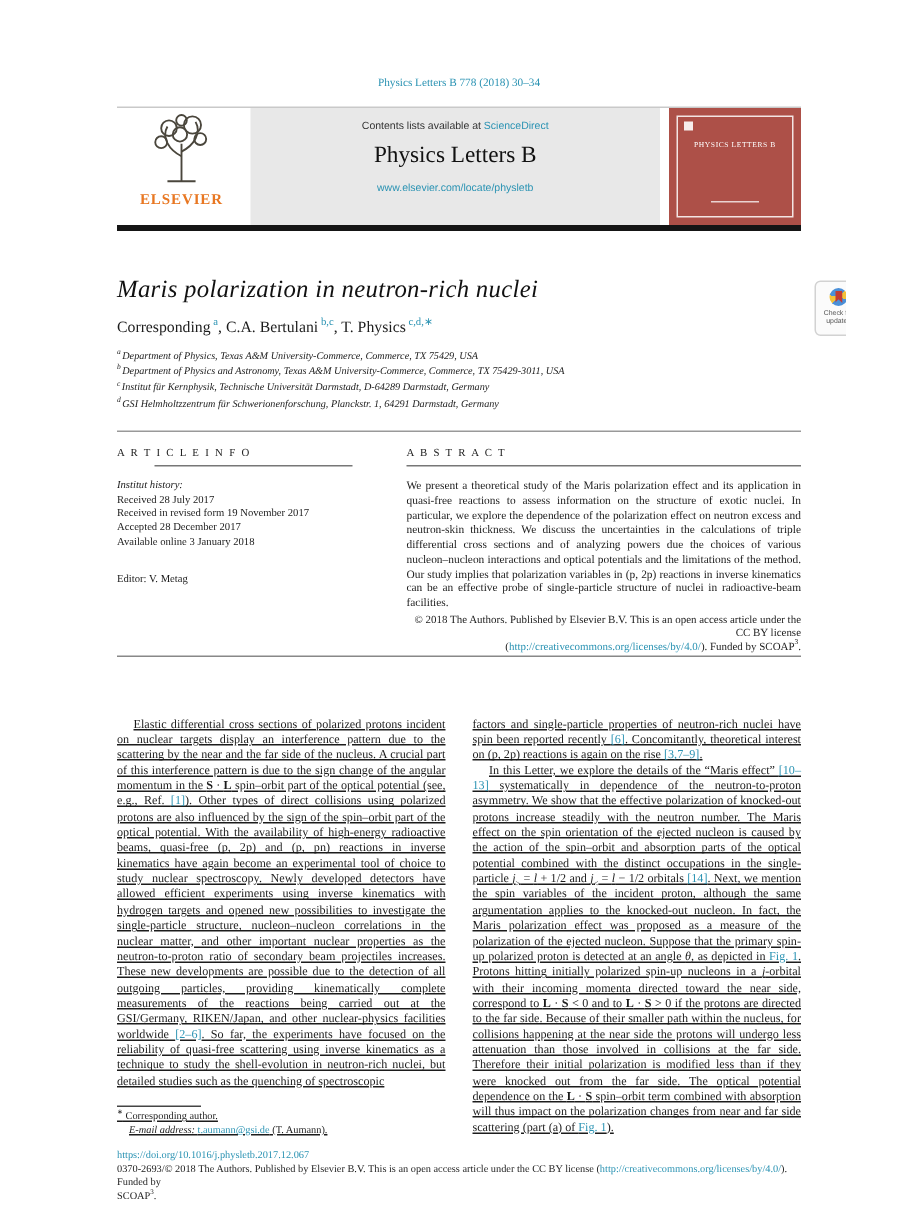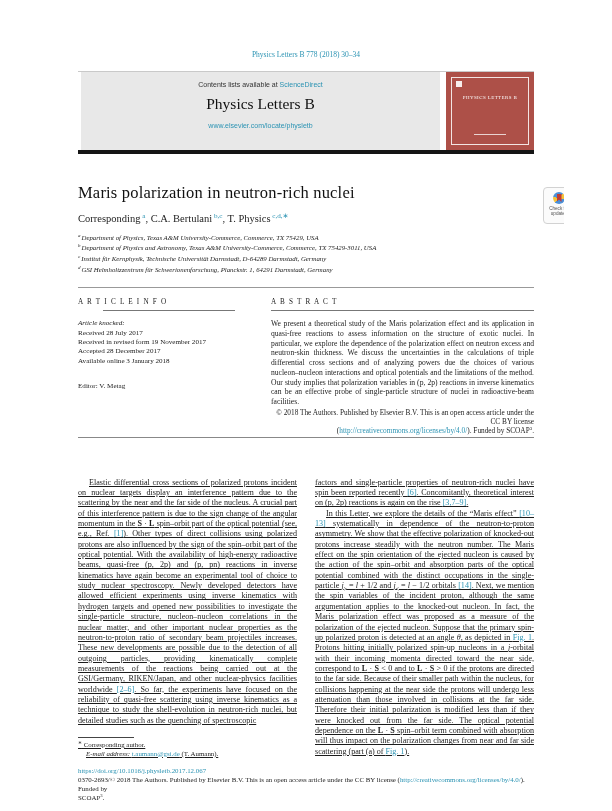--- a/index.html
+++ b/index.html
@@ -17,21 +17,21 @@
   .sciencedirect{color:#2b93b3;}
   .jtitle{font-size:15.5px;color:#111;margin-top:7px;}
   .jurl{font-family:"Liberation Sans",sans-serif;font-size:7px;color:#2b93b3;margin-top:9px;}
   .cover{width:88px;margin-left:6px;background:#ad5048;position:relative;}
   .cover-frame{position:absolute;top:5px;left:5px;right:5px;bottom:5px;border:1px solid rgba(255,255,255,.85);}
   .cover-mark{position:absolute;top:9px;left:10px;width:6px;height:6px;background:rgba(255,255,255,.9);}
   .cover-title{position:absolute;top:23px;left:0;right:0;text-align:center;color:#fff;font-size:5px;letter-spacing:.4px;}
   .cover-line{position:absolute;bottom:15px;left:28px;right:28px;border-top:1px solid rgba(255,255,255,.75);}
   .black-bar{height:3.5px;background:#151515;}
   
-  .title{font-size:16.5px;margin-top:29px;letter-spacing:.2px;color:#111;}
+  .title{font-size:16.5px;margin-top:29px;letter-spacing:.2px;color:#111;font-style:italic;}
   .badge{position:absolute;left:495px;top:187px;width:32px;height:37px;border:1px solid #d2d2d2;
          border-radius:4px;background:#fbfbfb;text-align:center;padding-top:4px;box-sizing:border-box;}
   .badge-ico{width:12px;height:12px;margin:0 auto;border-radius:50%;position:relative;
              background:conic-gradient(#4a90d9 0 12%,#f3c13a 12% 30%,#4a90d9 30% 62%,#f3c13a 62% 78%,#4a90d9 78% 100%);}
   .badge-ico::after{content:"";position:absolute;left:3.5px;top:2px;width:5px;height:8px;background:#c23b33;
              clip-path:polygon(0 0,100% 0,100% 100%,50% 68%,0 100%);}
   .badge-label{font-family:"Liberation Sans",sans-serif;font-size:4.6px;color:#555;line-height:5.4px;margin-top:2px;}
   .authors{font-size:10.5px;margin-top:10px;}
   .affils{margin-top:8px;font-size:6.8px;font-style:italic;line-height:8.7px;color:#222;}
   .affils .sup{font-size:5px;vertical-align:super;margin-right:1px;}
@@ -67,20 +67,37 @@
   .doi a,.doi{color:#2b93b3;}
 </style>
 </head>
 <body>
 
 <div class="page">
 
   <div class="citation">Physics Letters B 778 (2018) 30–34</div>
 
   <div class="header">
+    <div class="logo-box">
+      <svg viewBox="0 0 44 48" width="46" height="50">
+        <g fill="none" stroke="#4a463c" stroke-width="1.2">
+          <path d="M22 44 V20"></path>
+          <path d="M22 28 C14 24 9 16 13 9"></path>
+          <path d="M22 25 C30 21 35 13 31 6"></path>
+          <circle cx="14" cy="10" r="5"></circle>
+          <circle cx="29" cy="8" r="5.5"></circle>
+          <circle cx="21" cy="14" r="4.6"></circle>
+          <circle cx="9" cy="19" r="3.8"></circle>
+          <circle cx="34" cy="17" r="3.8"></circle>
+          <circle cx="22" cy="5" r="3.4"></circle>
+          <path d="M13 44 H31"></path>
+        </g>
+      </svg>
+      <div class="logo-word">ELSEVIER</div>
+    </div>
     <div class="banner">
       <div class="contents"><span>Contents lists available at </span><span class="sciencedirect">ScienceDirect</span></div>
       <div class="jtitle">Physics Letters B</div>
       <div class="jurl">www.elsevier.com/locate/physletb</div>
     </div>
     <div class="cover">
       <div class="cover-frame"></div>
       <div class="cover-mark"></div>
       <div class="cover-title">PHYSICS LETTERS B</div>
       <div class="cover-line"></div>
@@ -104,21 +121,21 @@
     <div><span class="sup">d</span><span>GSI Helmholtzzentrum für Schwerionenforschung, Planckstr. 1, 64291 Darmstadt, Germany</span></div>
   </div>
 
   <hr class="rule">
 
   <div class="grid">
     <div>
       <div class="sec-head">A R T I C L E    I N F O</div>
       <hr class="sub-rule short">
       <div class="info-body">
-        <div class="hist-label">Article knocked:</div>
+        <div class="hist-label">Institut history:</div>
         <div>Received 28 July 2017</div>
         <div>Received in revised form 19 November 2017</div>
         <div>Accepted 28 December 2017</div>
         <div>Available online 3 January 2018</div>
         <div class="editor">Editor: V. Metag</div>
       </div>
     </div>
     <div>
       <div class="sec-head">A B S T R A C T</div>
       <hr class="sub-rule">

